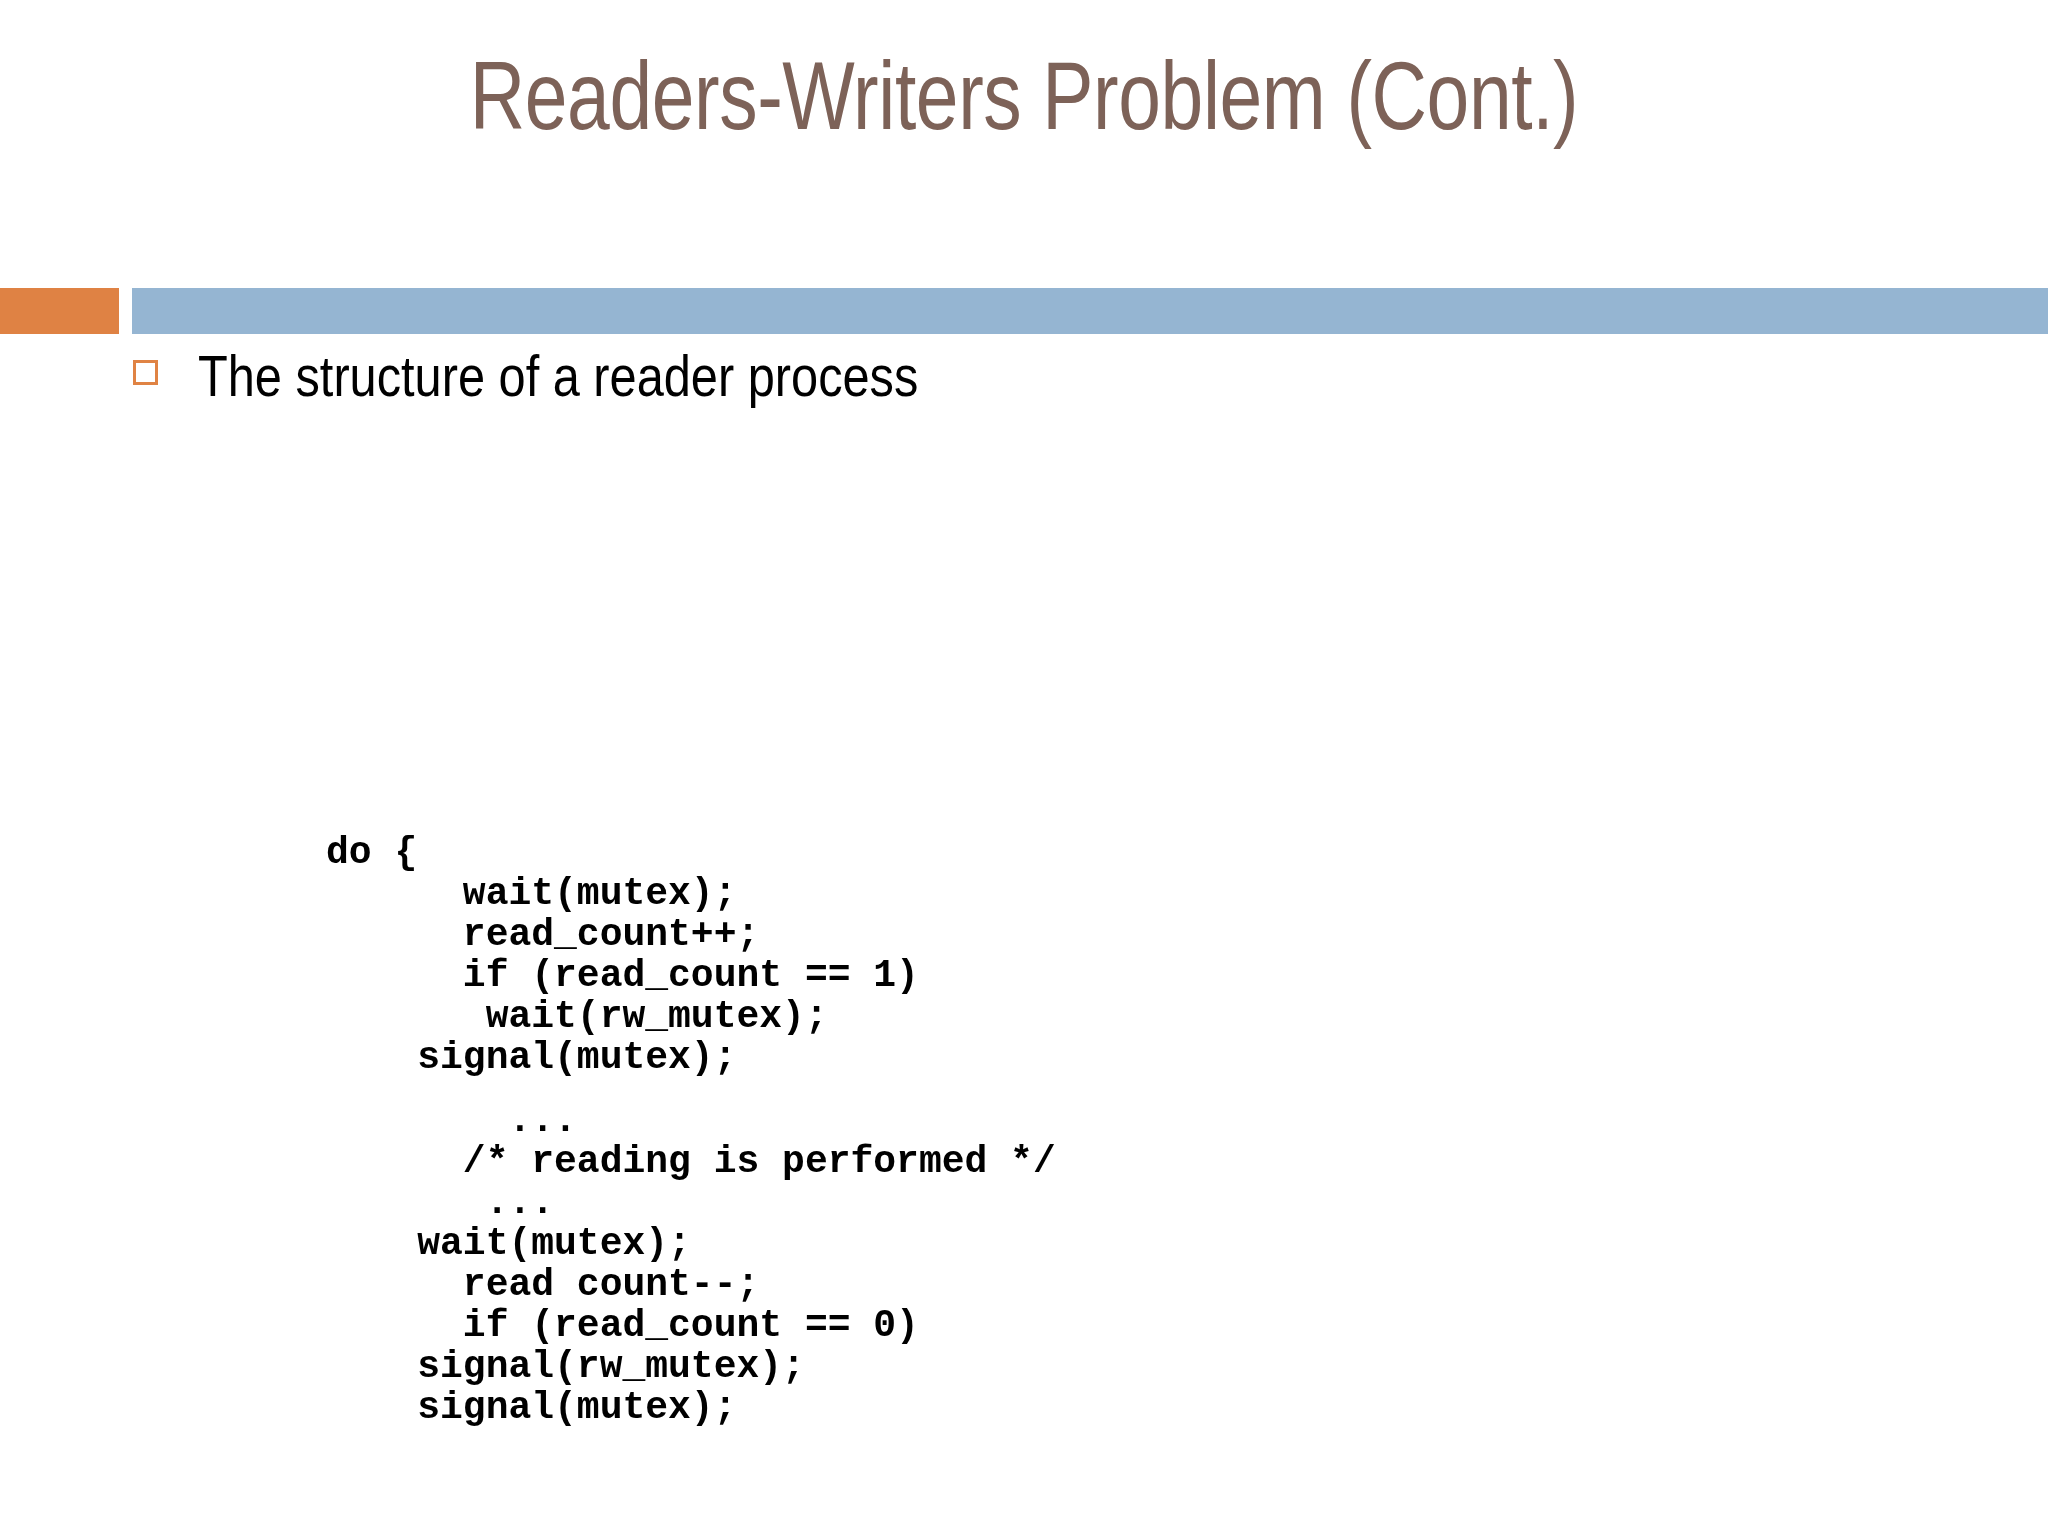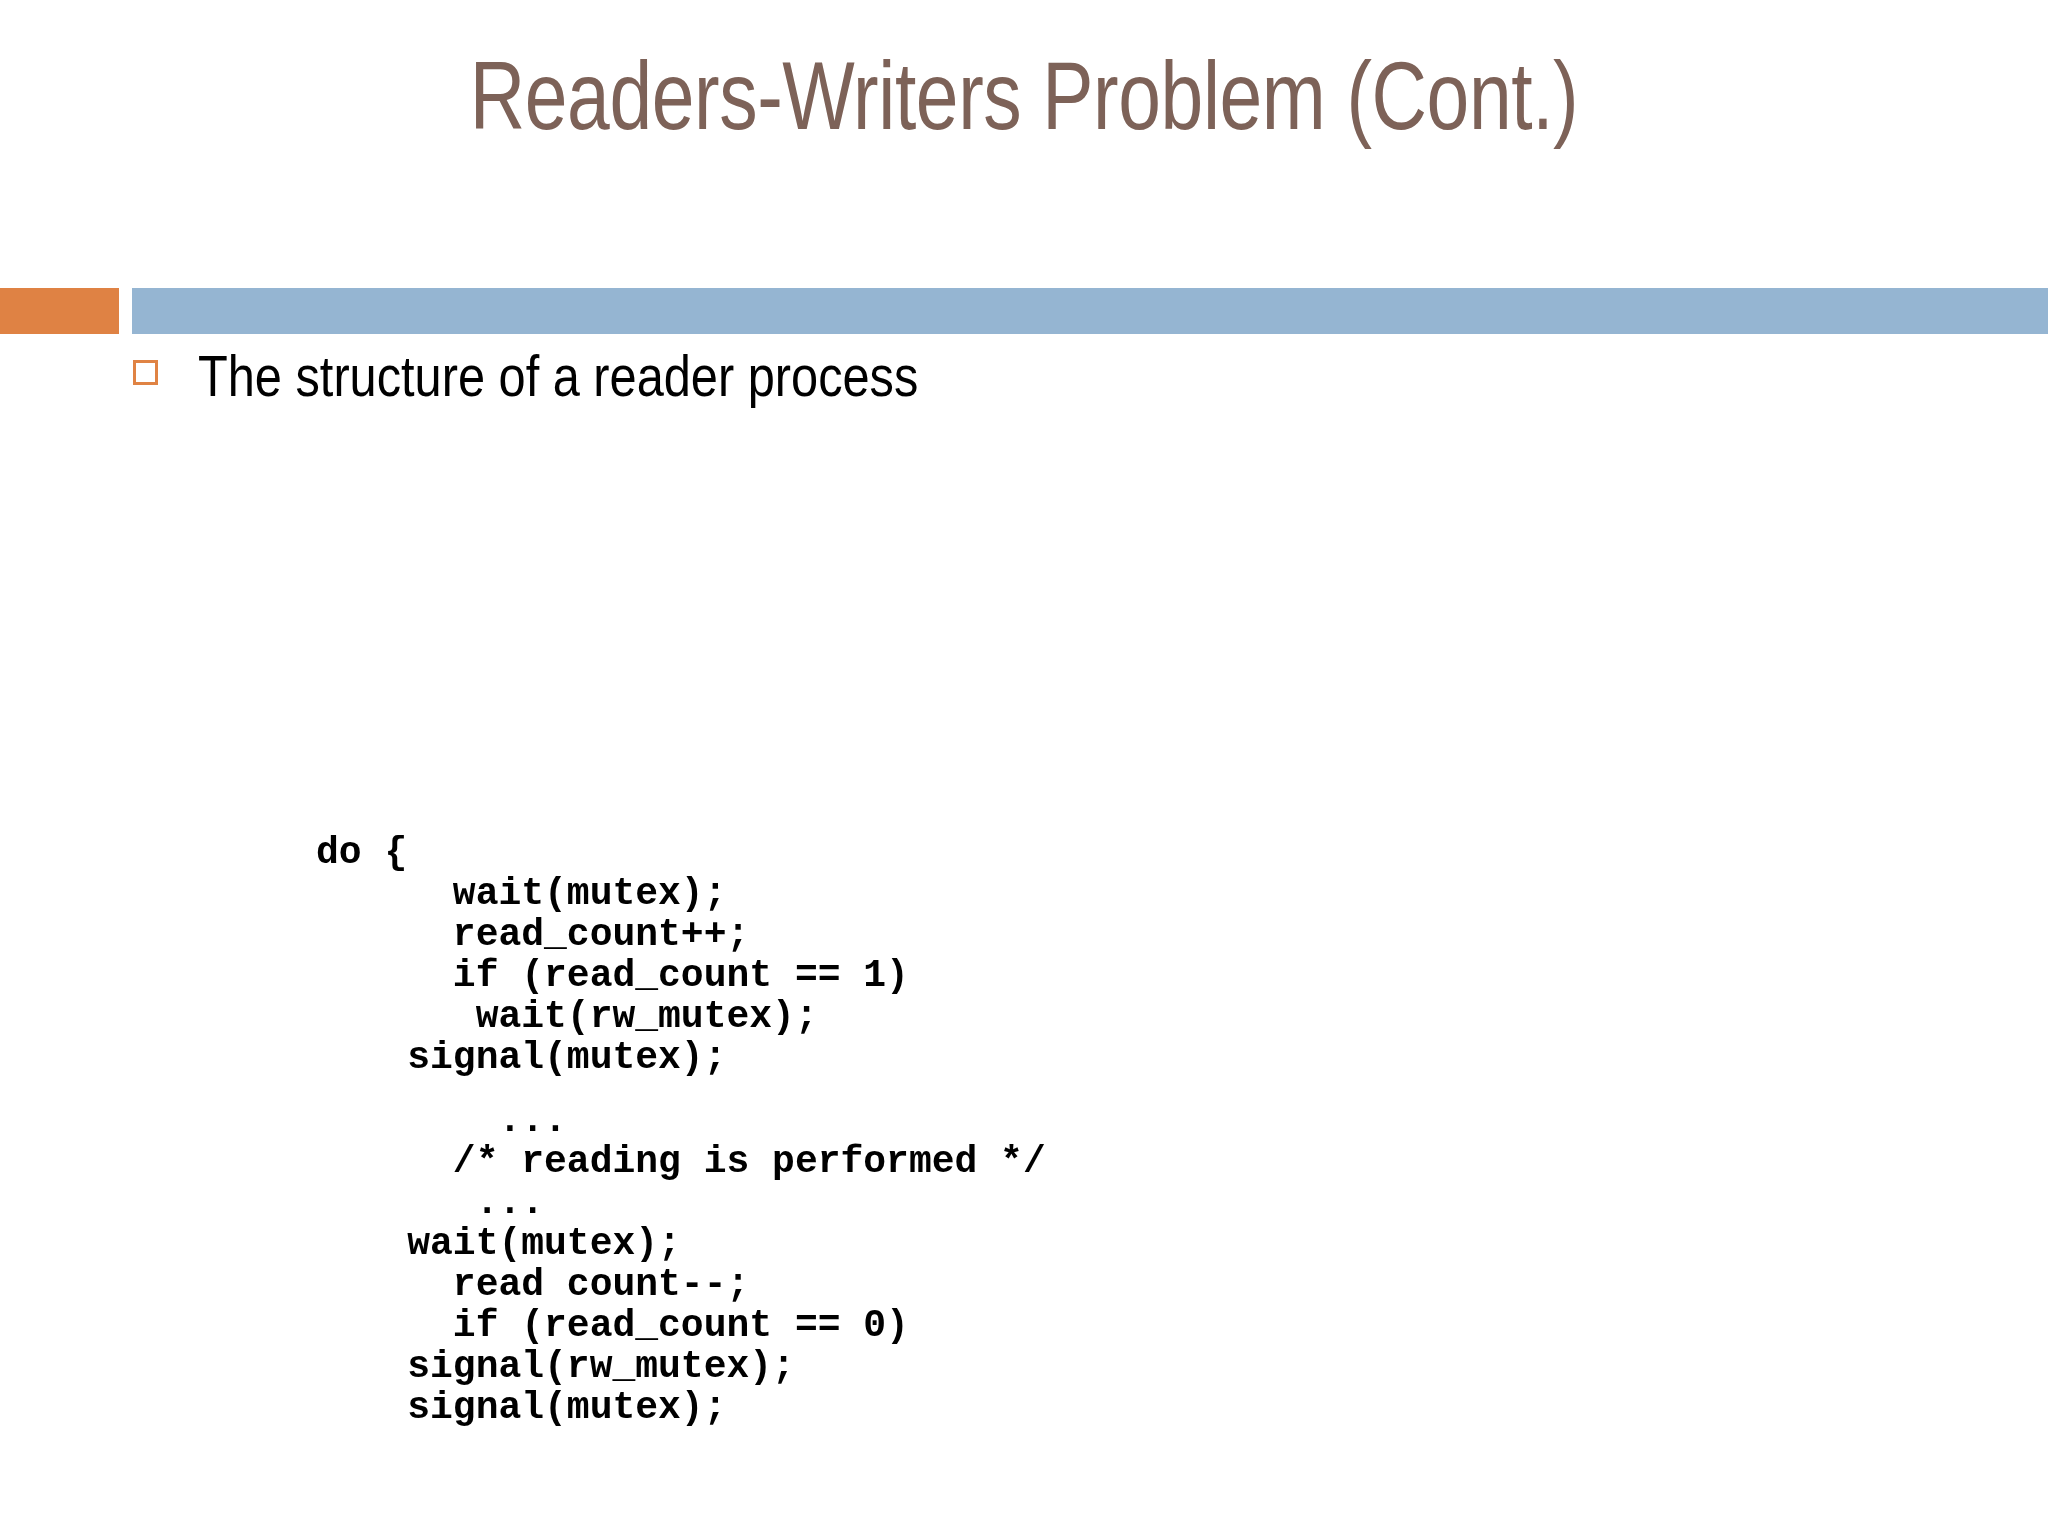--- a/index.html
+++ b/index.html
@@ -91,21 +91,21 @@
     font-weight: 400;
     line-height: 1.1;
     white-space: nowrap;
     transform: scaleX(0.84);
     transform-origin: left top;
   }
 
   
   #code-block {
     position: absolute;
-    left: 316px;
+    left: 326px;
     top: 444px;
     font-family: "Liberation Mono", "DejaVu Sans Mono", monospace;
     font-size: 38px;
     font-weight: 700;
     color: #000000;
     line-height: 1.0;
     white-space: pre;
     letter-spacing: 0px;
   }
   .code-line {

